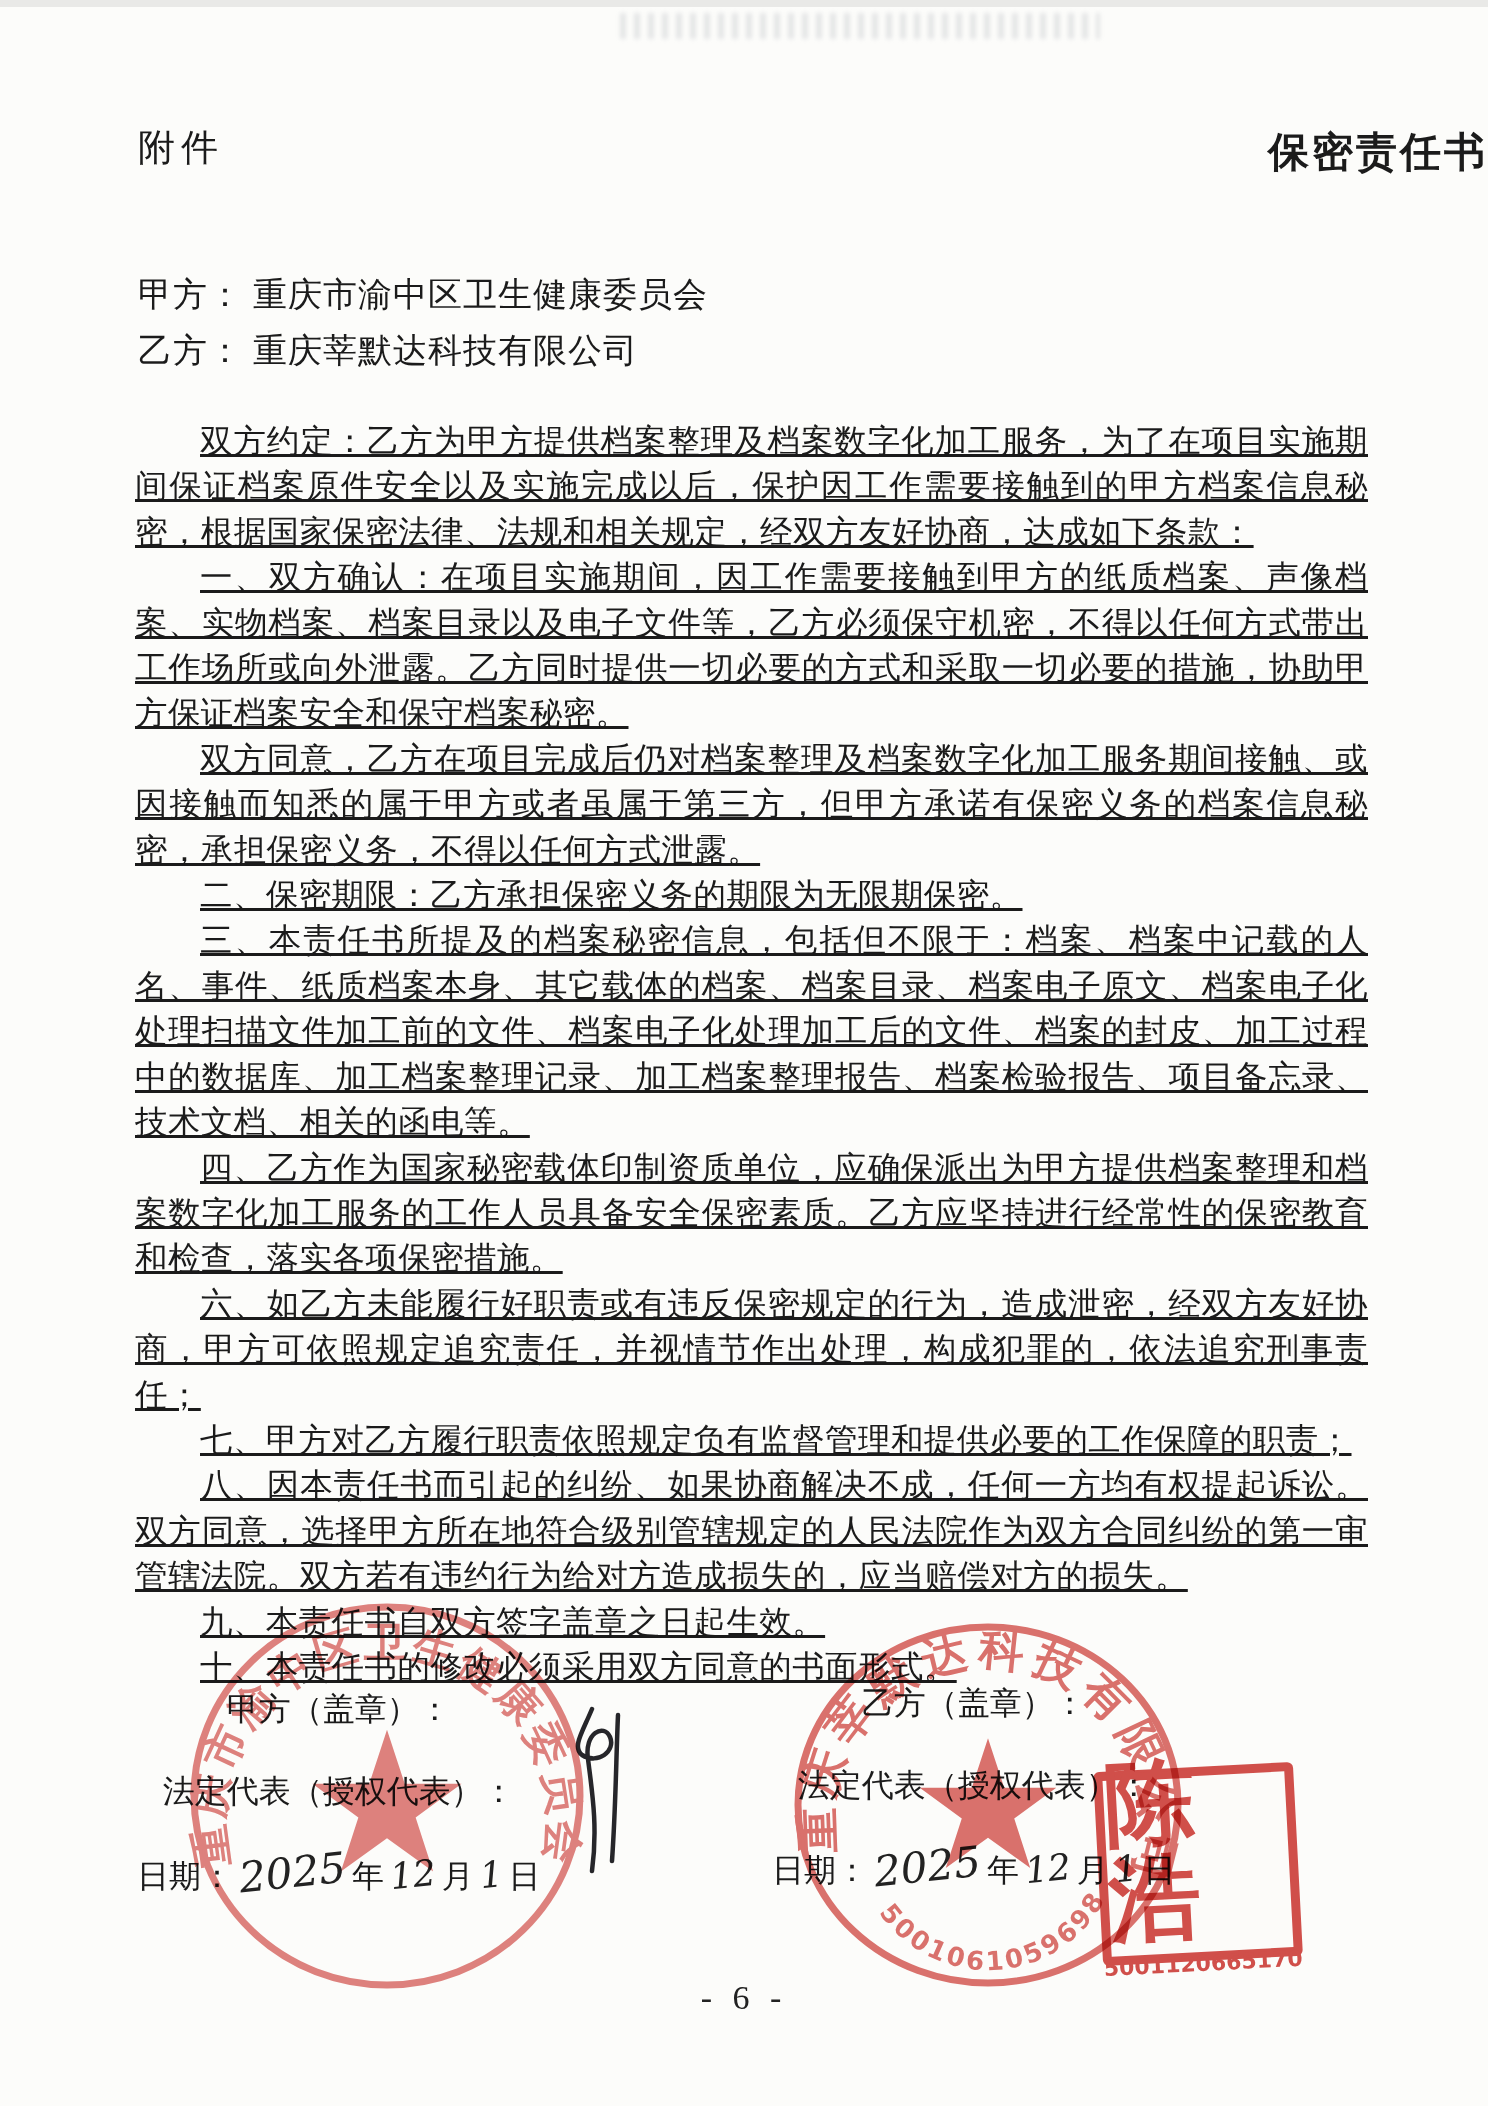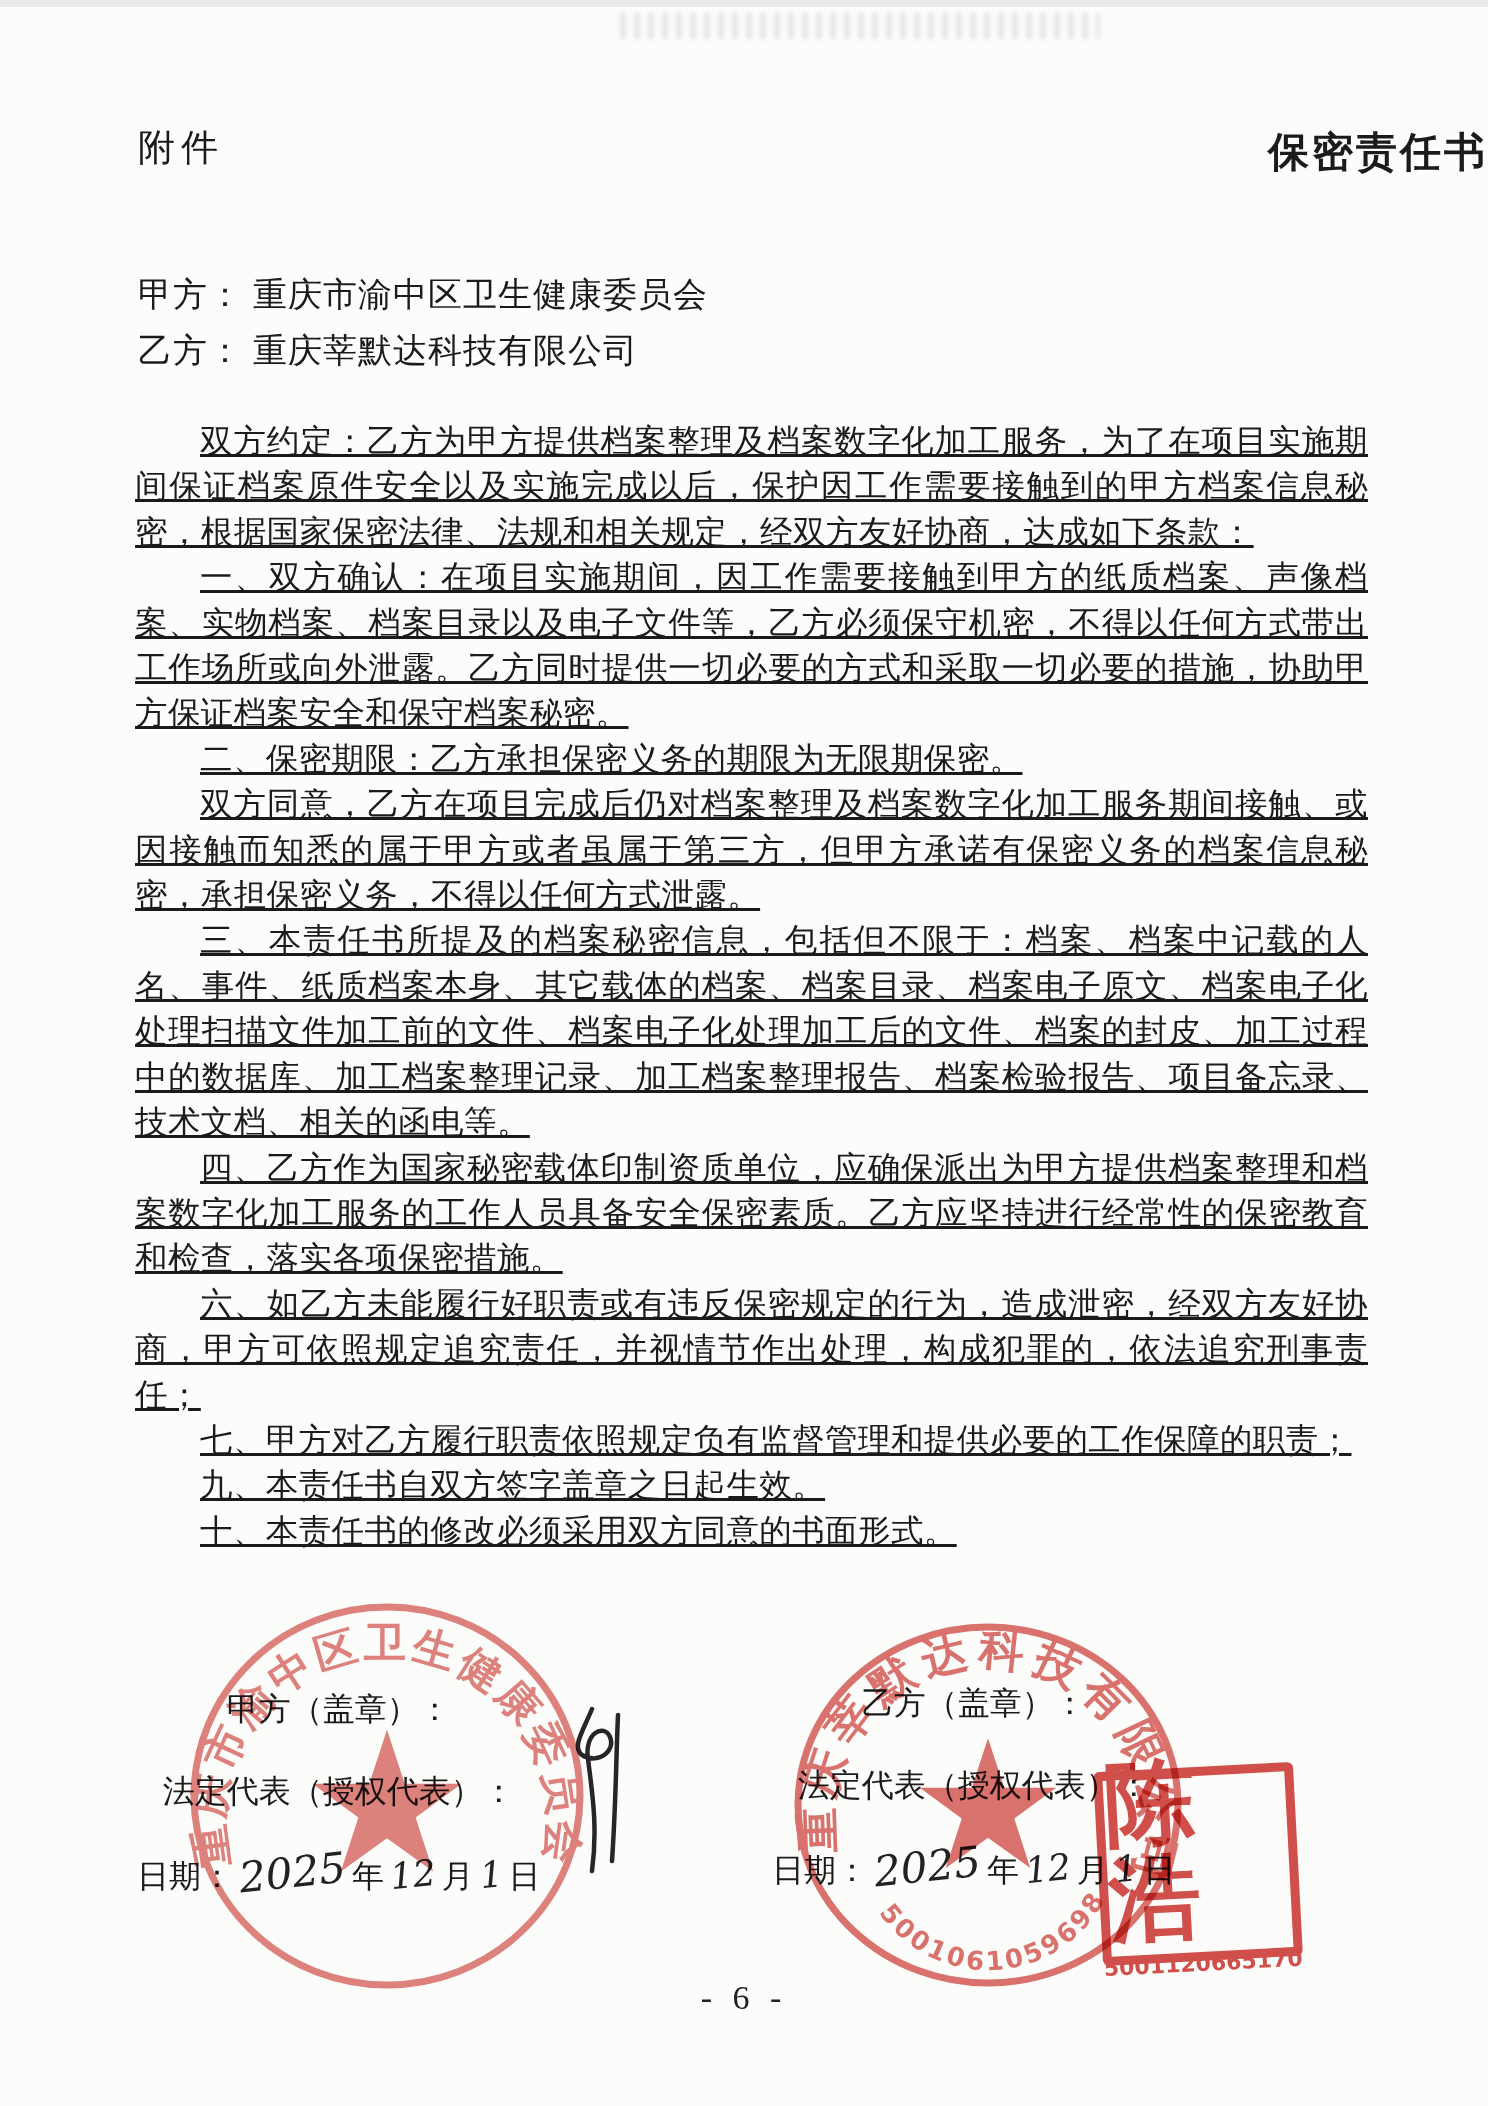--- a/index.html
+++ b/index.html
@@ -85,26 +85,27 @@
   <div class="doc-title">保密责任书</div>
 
   <div class="parties">
     <div><span>甲方：</span><span class="party-name">重庆市渝中区卫生健康委员会</span></div>
     <div><span>乙方：</span><span class="party-name">重庆莘默达科技有限公司</span></div>
   </div>
 
   <div class="body-text">
     <p>双方约定：乙方为甲方提供档案整理及档案数字化加工服务，为了在项目实施期间保证档案原件安全以及实施完成以后，保护因工作需要接触到的甲方档案信息秘密，根据国家保密法律、法规和相关规定，经双方友好协商，达成如下条款：</p>
     <p>一、双方确认：在项目实施期间，因工作需要接触到甲方的纸质档案、声像档案、实物档案、档案目录以及电子文件等，乙方必须保守机密，不得以任何方式带出工作场所或向外泄露。乙方同时提供一切必要的方式和采取一切必要的措施，协助甲方保证档案安全和保守档案秘密。</p>
+    <p>双方同意，乙方在项目完成后仍对档案整理及档案数字化加工服务期间接触、或因接触而知悉的属于甲方或者虽属于第三方，但甲方承诺有保密义务的档案信息秘密，承担保密义务，不得以任何方式泄露。</p>
     <p>二、保密期限：乙方承担保密义务的期限为无限期保密。</p>
-    <p>双方同意，乙方在项目完成后仍对档案整理及档案数字化加工服务期间接触、或因接触而知悉的属于甲方或者虽属于第三方，但甲方承诺有保密义务的档案信息秘密，承担保密义务，不得以任何方式泄露。</p>
     <p>三、本责任书所提及的档案秘密信息，包括但不限于：档案、档案中记载的人名、事件、纸质档案本身、其它载体的档案、档案目录、档案电子原文、档案电子化处理扫描文件加工前的文件、档案电子化处理加工后的文件、档案的封皮、加工过程中的数据库、加工档案整理记录、加工档案整理报告、档案检验报告、项目备忘录、技术文档、相关的函电等。</p>
     <p>四、乙方作为国家秘密载体印制资质单位，应确保派出为甲方提供档案整理和档案数字化加工服务的工作人员具备安全保密素质。乙方应坚持进行经常性的保密教育和检查，落实各项保密措施。</p>
     <p>六、如乙方未能履行好职责或有违反保密规定的行为，造成泄密，经双方友好协商，甲方可依照规定追究责任，并视情节作出处理，构成犯罪的，依法追究刑事责任；</p>
     <p>七、甲方对乙方履行职责依照规定负有监督管理和提供必要的工作保障的职责；</p>
+    <p>八、因本责任书而引起的纠纷、如果协商解决不成，任何一方均有权提起诉讼。双方同意，选择甲方所在地符合级别管辖规定的人民法院作为双方合同纠纷的第一审管辖法院。双方若有违约行为给对方造成损失的，应当赔偿对方的损失。</p>
     <p>九、本责任书自双方签字盖章之日起生效。</p>
     <p>十、本责任书的修改必须采用双方同意的书面形式。</p>
   </div>
 
   <div class="sig-block sig-a">
     <p class="sig-line">甲方（盖章）：</p>
     <p class="sig-line">法定代表（授权代表）：</p>
     <p class="sig-line"><span>日期：</span><span class="hand">2025</span><span>年</span><span class="hand small">12</span><span>月</span><span class="hand small">1</span><span>日</span></p>
   </div>
 

